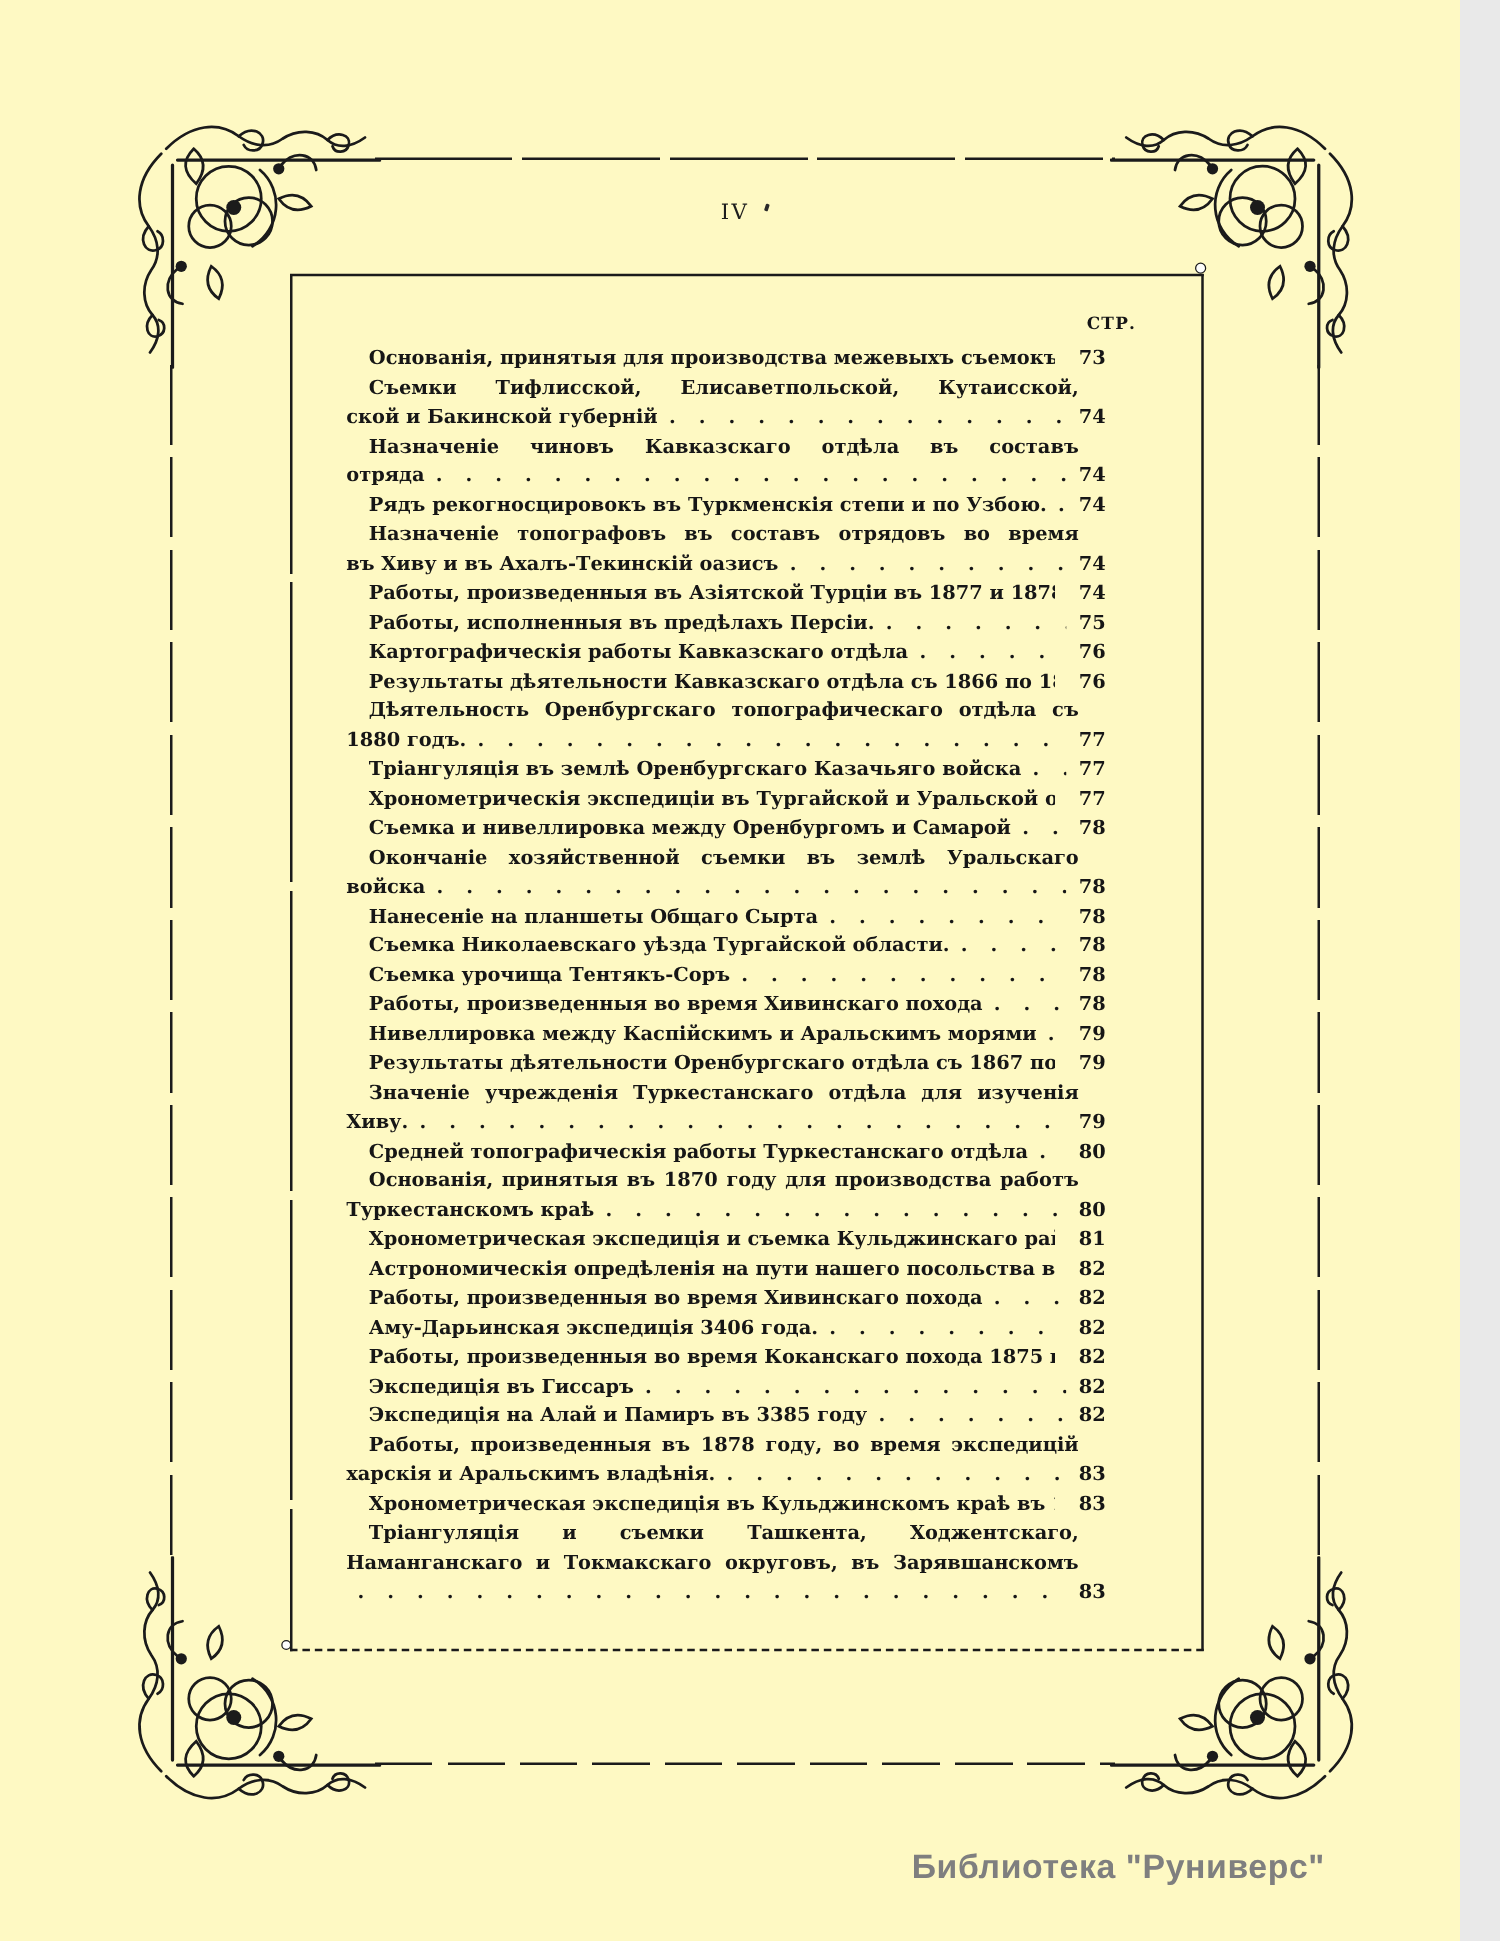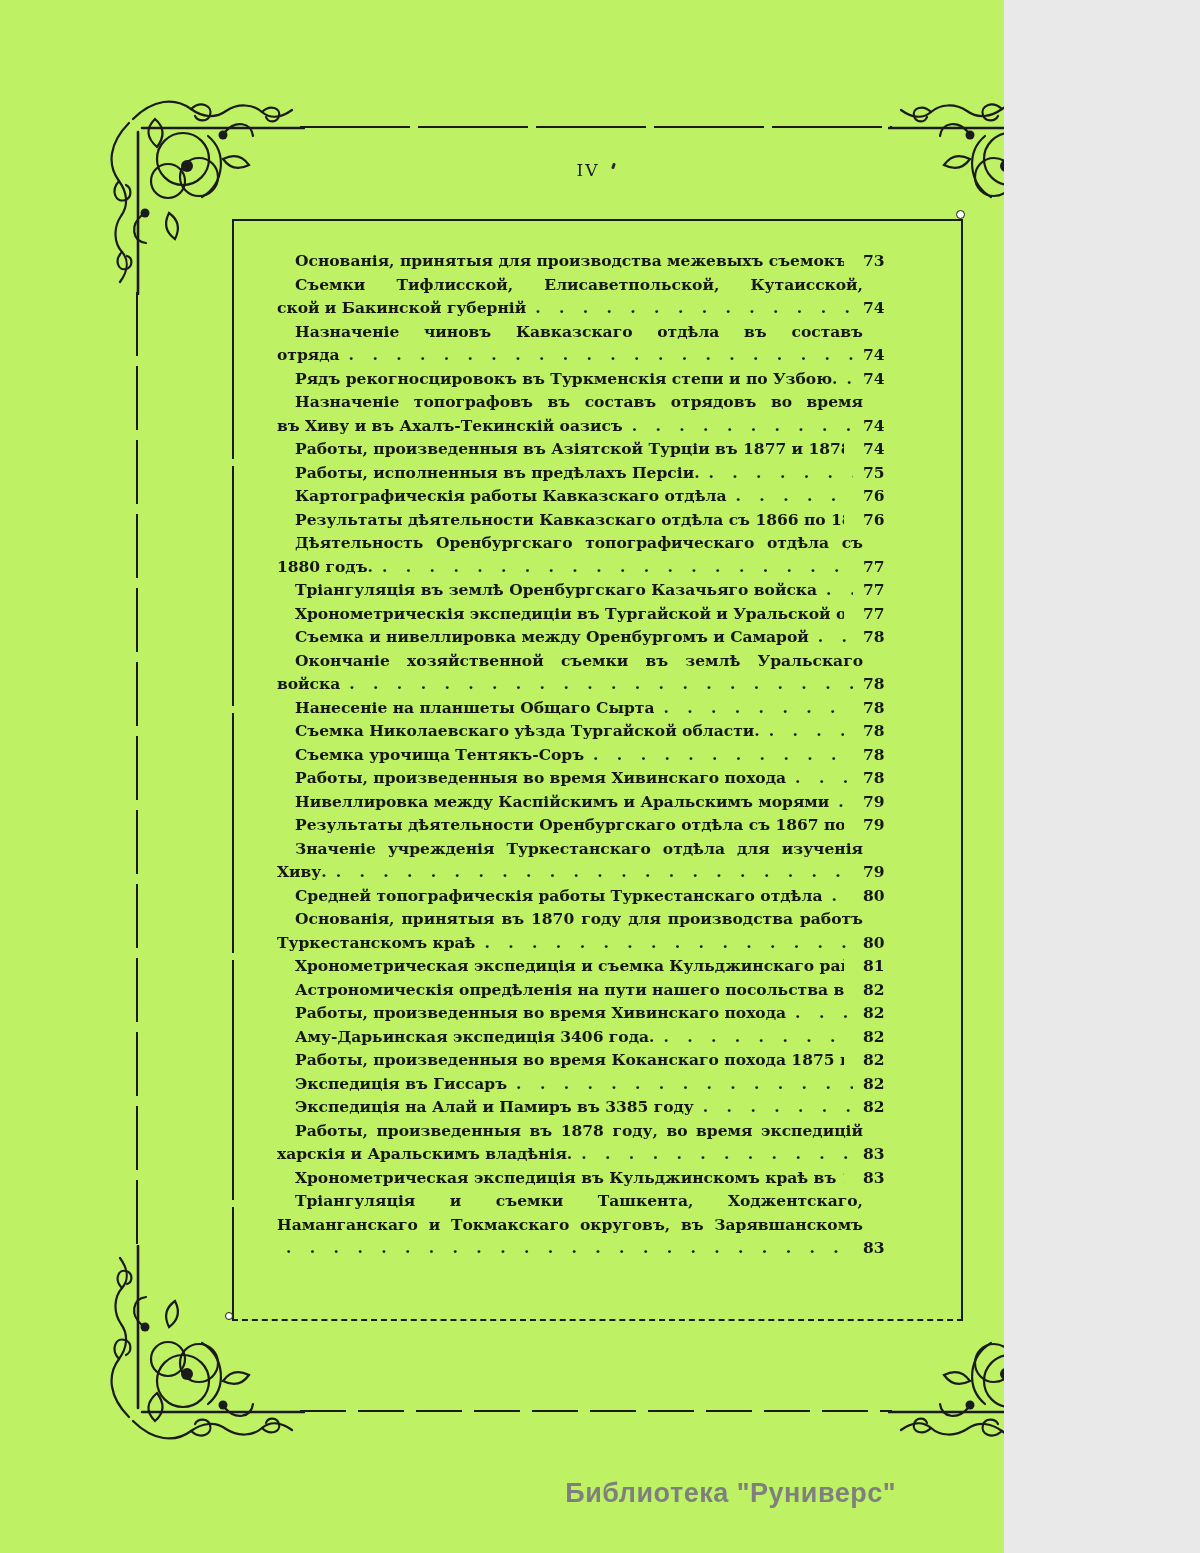--- a/index.html
+++ b/index.html
@@ -1,17 +1,17 @@
 <!DOCTYPE html>
 <html><head>
 <meta charset="utf-8">
 <style>
   html,body{margin:0;padding:0;background:#e9e9e9;}
   .page{
-    position:relative;width:1004px;height:1553px;background:#bef264;
+    position:relative;width:1168px;height:1553px;background:#fef9c3;
     font-family:"DejaVu Serif", serif;color:#161616;overflow:hidden;
   }
   
   .frame-line{position:absolute;background:#1b1b1b;}
   .frame-line.broken-h{background:repeating-linear-gradient(90deg,#1b1b1b 0 110px,rgba(0,0,0,0) 110px 118px);}
   .frame-line.dashed-h{background:repeating-linear-gradient(90deg,#1b1b1b 0 46px,rgba(0,0,0,0) 46px 58px);}
   .frame-line.dashed-v{background:repeating-linear-gradient(180deg,#1b1b1b 0 64px,rgba(0,0,0,0) 64px 74px);}
   .corner{position:absolute;width:200px;height:200px;}
   .corner svg{display:block;width:200px;height:200px;}
   .corner.tr{transform:scaleX(-1);}
@@ -174,20 +174,21 @@
   <div class="frame-line dashed-h" style="left:300px;top:1410px;width:592px;height:2px;"></div>
   <div class="frame-line dashed-v" style="left:136px;top:292px;width:2px;height:956px;"></div>
   <div class="frame-line dashed-v" style="left:1054px;top:292px;width:2px;height:956px;"></div>
 
   <div class="folio">IV</div>
   <div class="speck"></div>
 
   <div class="left-rule"></div>
   <div class="content-box">
     <div class="box-inner">
+      <div class="col-header">СТР.</div>
       <div class="toc-list">
           <div class="row indent">
             <span class="txt">Основанія, принятыя для производства межевыхъ съемокъ на Кавказѣ</span>
             <span class="dots"></span>
             <span class="num">73</span>
           </div>
           <div class="row indent">
             <span class="jtxt">Съемки Тифлисской, Елисаветпольской, Кутаисской, Эриван-</span>
             <span class="num"></span>
           </div>

